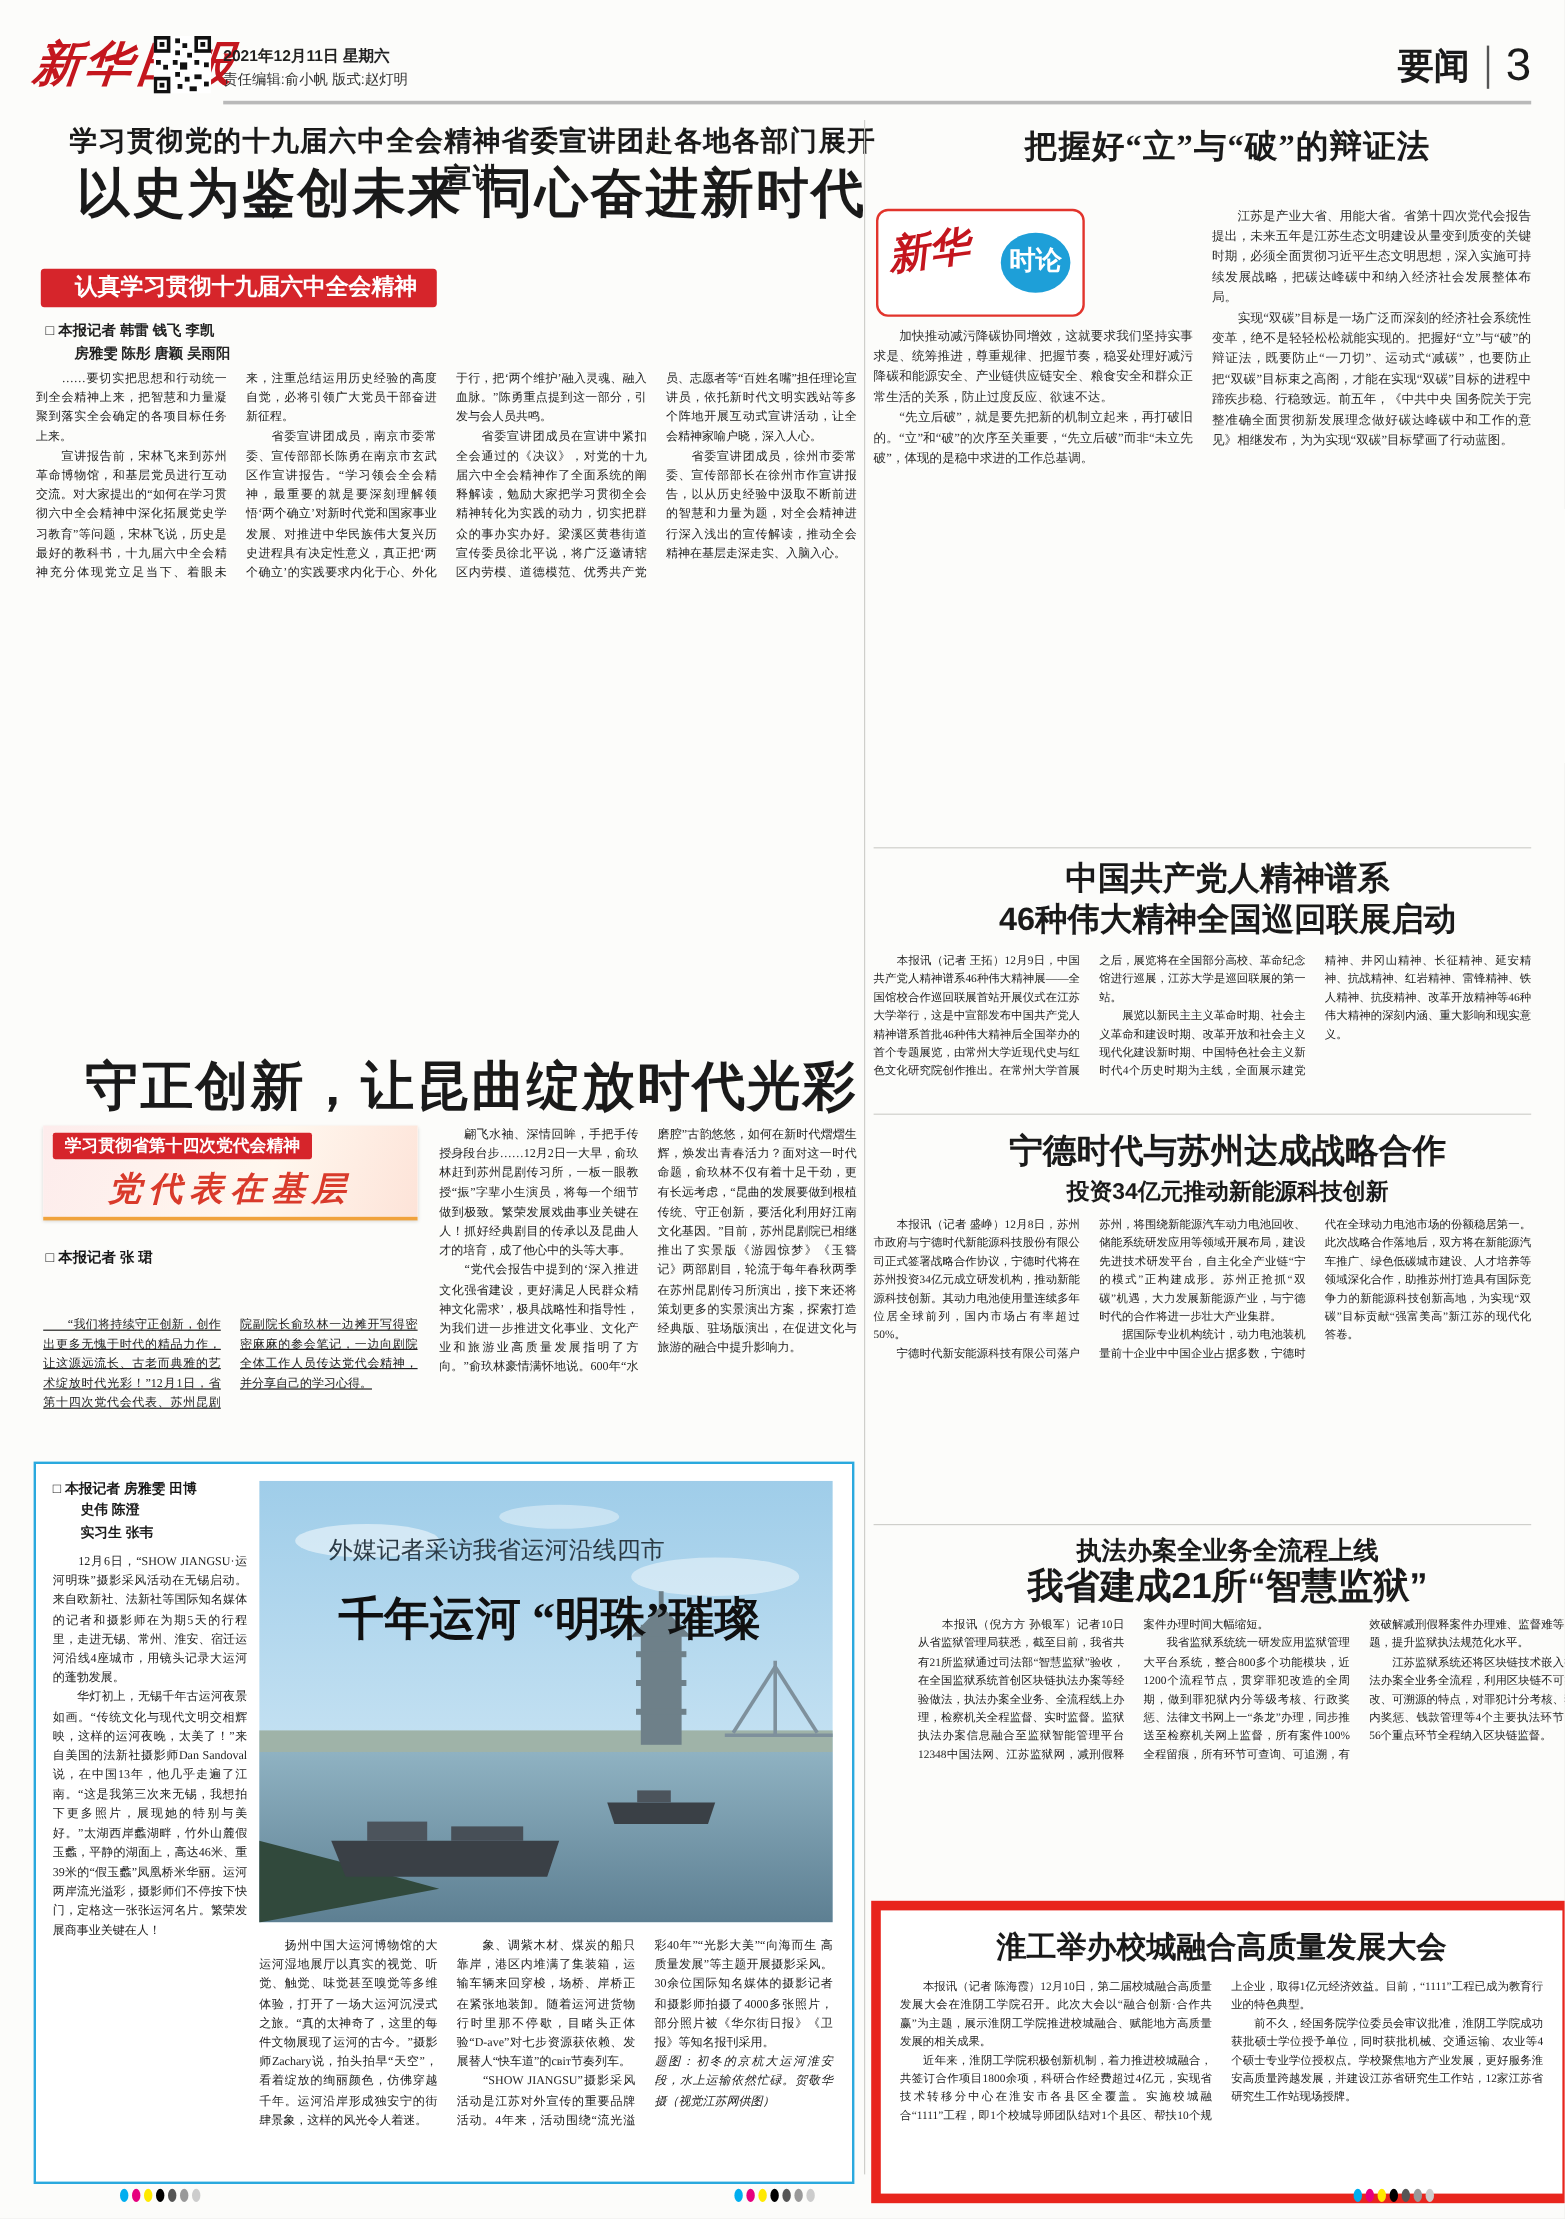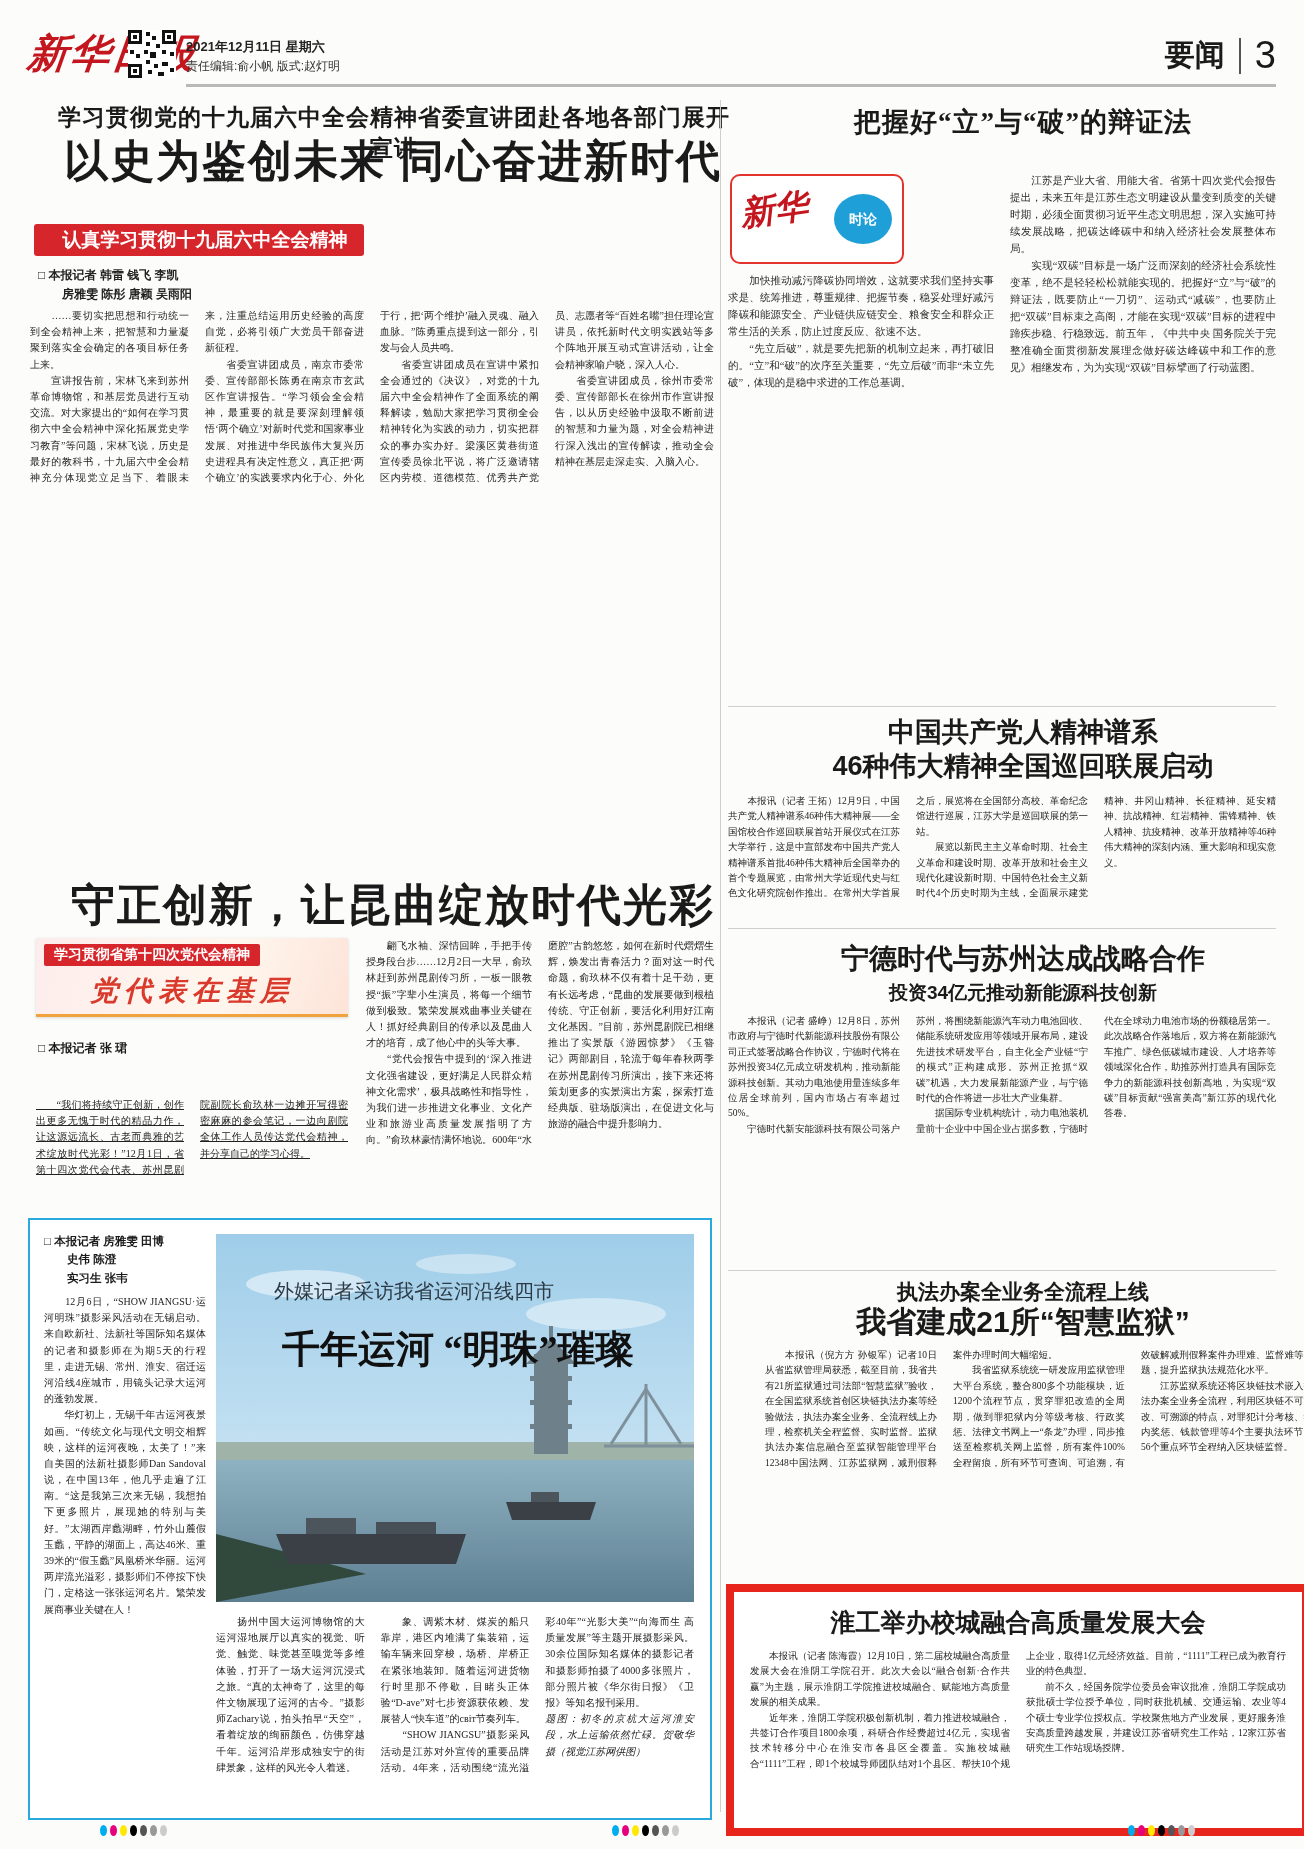--- a/index.html
+++ b/index.html
@@ -40,22 +40,22 @@
   .h-rule{background:#cfcfcb;height:1px;width:548px;left:728px;}
 
   #op-headline{left:728px;top:104px;width:548px;font-size:27px;letter-spacing:1px;}
   #op-author{left:728px;top:146px;width:548px;text-align:center;font-size:13px;font-weight:bold;}
   #op-body{left:728px;top:172px;width:548px;height:528px;column-count:2;font-size:10.5px;color:#2d2d2d;}
   #op-logo{width:170px;height:86px;border:2px solid #e2342c;border-radius:10px;margin:2px 4px 8px 2px;
            position:relative;background:#fff;break-inside:avoid;}
   #op-logo .xh{position:absolute;left:8px;top:6px;font-size:34px;color:#c4161e;font-weight:bold;
                font-style:italic;font-family:"DejaVu Serif",serif;transform:rotate(-8deg);}
   #op-logo .sl{position:absolute;right:10px;top:18px;width:58px;height:50px;background:#1e9fd8;
-               border-radius:50%;color:#fff;font-size:14px;font-weight:bold;text-align:center;
-               line-height:50px;font-family:Liberation Sans, sans-serif;}
+               border-radius:50%;color:#fff;font-size:22px;font-weight:bold;text-align:center;
+               line-height:50px;font-family:Liberation Mono, monospace;}
 
   #expo-h1{left:728px;top:714px;width:548px;font-size:27px;}
   #expo-h2{left:728px;top:748px;width:548px;font-size:27px;}
   #expo-body{left:728px;top:794px;width:548px;height:122px;column-count:3;font-size:9.5px;}
 
   #catl-h{left:728px;top:940px;width:548px;font-size:28px;}
   #catl-sub{left:728px;top:980px;width:548px;font-size:19px;}
   #catl-body{left:728px;top:1014px;width:548px;height:248px;column-count:3;font-size:9.5px;}
 
   #prison-kicker{left:728px;top:1278px;width:548px;font-size:21px;}

